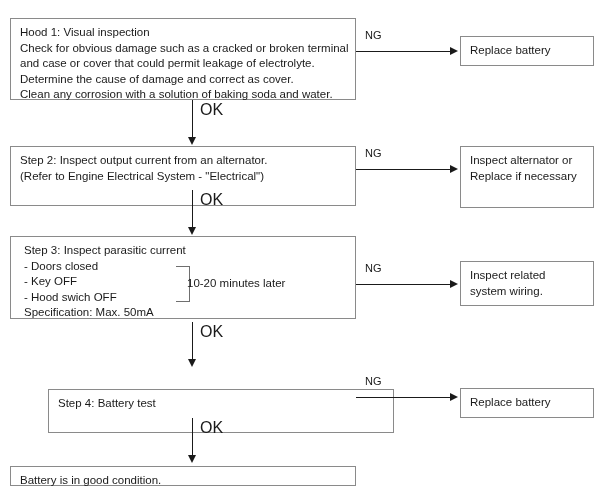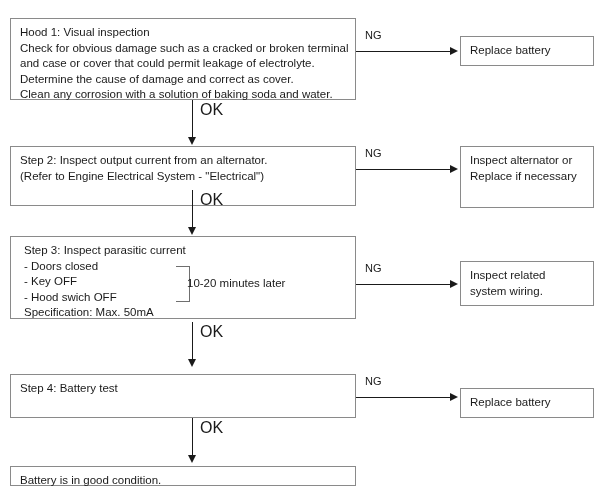--- a/index.html
+++ b/index.html
@@ -166,21 +166,21 @@
     <div class="pad">
       <div class="line">Inspect related</div>
       <div class="line">system wiring.</div>
     </div>
   </div>
 
   <div class="vline" style="left:192px; top:322px; height:38px;"></div>
   <div class="vhead" style="left:188px; top:359px;"></div>
   <div class="ok-label" style="left:200px; top:325px;">OK</div>
 
-  <div class="box main-box" id="step4-box" style="top:374px; height:44px;">
+  <div class="box main-box" id="step4-box" style="top:389px; height:44px;margin-left:38px;">
     <div class="pad">
       <div class="line">Step 4: Battery test</div>
     </div>
   </div>
 
   <div class="ng-label" style="left:365px; top:375px;">NG</div>
   <div class="hline" style="left:356px; top:397px; width:96px;"></div>
   <div class="hhead" style="left:450px; top:393px;"></div>
 
   <div class="box side-box" style="top:388px; height:30px;">

